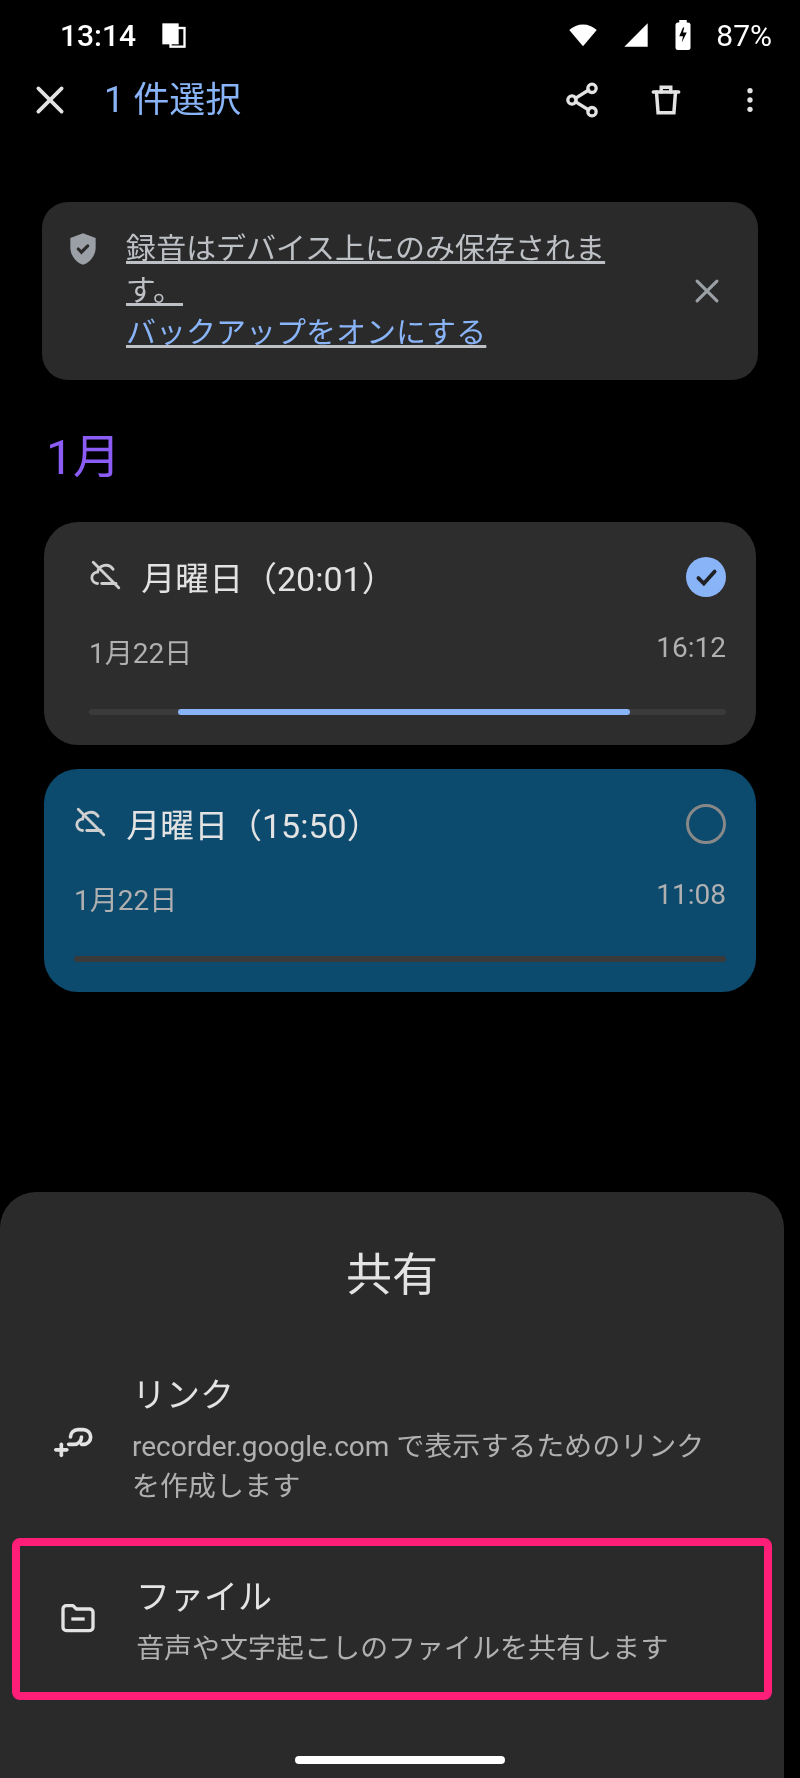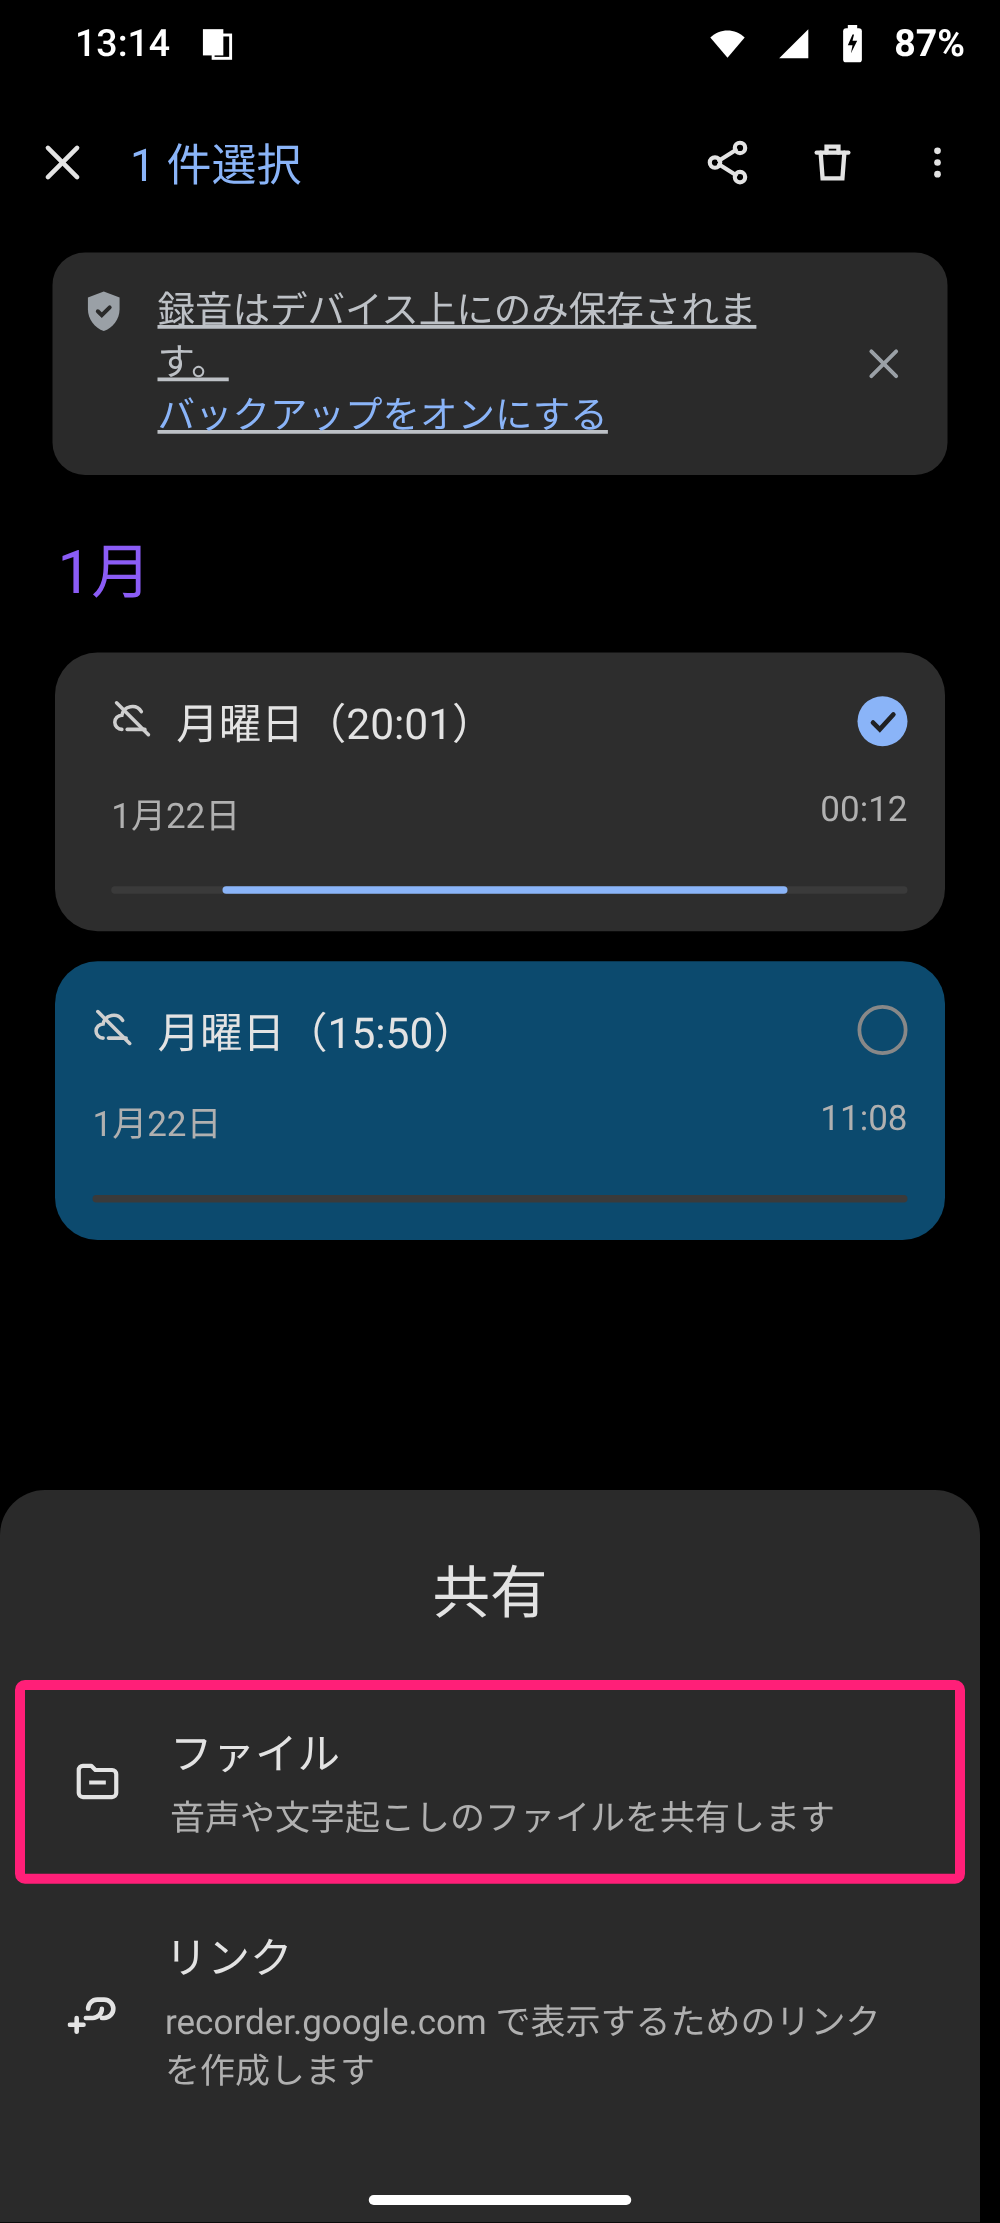--- a/index.html
+++ b/index.html
@@ -24,28 +24,27 @@
     padding: 0 28px 0 60px;
     font-size: 30px;
     font-weight: 500;
     color: #fff;
   }
   .status-left, .status-right {
     display: flex;
     align-items: center;
     gap: 24px;
   }
-  .status-right .battery-text { font-size: 30px; font-weight: 700; }
+  .status-right .battery-text { font-size: 30px; font-weight: 400; }
   .status-icon svg { display: block; }
 
   
   .top-bar {
     height: 120px;
     display: flex;
-    align-items: center;
     padding: 0 20px;
     gap: 24px;
   }
   .icon-btn {
     width: 60px;
     height: 60px;
     display: flex;
     align-items: center;
     justify-content: center;
     border-radius: 50%;
@@ -294,21 +293,21 @@
     </span>
     <span class="rec-title">月曜日（20:01）</span>
     <span class="check-circle selected">
       <svg width="26" height="26" viewBox="0 0 24 24" fill="none" stroke="#202124" stroke-width="3.5" stroke-linecap="round">
         <polyline points="5 13 10 18 20 7"></polyline>
       </svg>
     </span>
   </div>
   <div class="card-row2">
     <span>1月22日</span>
-    <span>00:12</span>
+    <span>16:12</span>
   </div>
   <div class="progress">
     <div class="progress-fill" style="left:14%;width:71%"></div>
   </div>
 </div>
 
 <div class="card">
   <div class="card-row1">
     <span class="cloud-off-icon">
       <svg width="34" height="34" viewBox="0 0 24 24" fill="none" stroke="#cfcfcf" stroke-width="2" stroke-linecap="round">
@@ -323,42 +322,42 @@
   <div class="card-row2">
     <span>1月22日</span>
     <span>11:08</span>
   </div>
   <div class="progress"></div>
 </div>
 
 <div class="sheet">
   <div class="sheet-title">共有</div>
 
-  <div class="sheet-item highlight">
-    <div class="sheet-item-icon">
-      <svg width="40" height="40" viewBox="0 0 24 24" fill="none" stroke="#e3e3e3" stroke-width="2" stroke-linejoin="round">
-        <path d="M3 6a2 2 0 012-2h4l2 2h8a2 2 0 012 2v9a2 2 0 01-2 2H5a2 2 0 01-2-2V6z"></path>
-        <line x1="8" y1="12" x2="16" y2="12"></line>
-      </svg>
-    </div>
-    <div class="sheet-item-text">
-      <div class="sheet-item-title">ファイル</div>
-      <div class="sheet-item-sub">音声や文字起こしのファイルを共有します</div>
-    </div>
-  </div>
-
   <div class="sheet-item">
     <div class="sheet-item-icon">
       <svg width="44" height="44" viewBox="0 0 24 24" fill="none" stroke="#e3e3e3" stroke-width="2" stroke-linecap="round">
         <path d="M9 12a4 4 0 014-4h3a4 4 0 010 8h-1"></path>
         <path d="M15 12a4 4 0 01-4 4H8"></path>
         <path d="M4 16v6"></path>
           <path d="M1 19h6"></path>
       </svg>
     </div>
     <div class="sheet-item-text">
       <div class="sheet-item-title">リンク</div>
       <div class="sheet-item-sub">recorder.google.com で表示するためのリンクを作成します</div>
     </div>
   </div>
+
+  <div class="sheet-item highlight">
+    <div class="sheet-item-icon">
+      <svg width="40" height="40" viewBox="0 0 24 24" fill="none" stroke="#e3e3e3" stroke-width="2" stroke-linejoin="round">
+        <path d="M3 6a2 2 0 012-2h4l2 2h8a2 2 0 012 2v9a2 2 0 01-2 2H5a2 2 0 01-2-2V6z"></path>
+        <line x1="8" y1="12" x2="16" y2="12"></line>
+      </svg>
+    </div>
+    <div class="sheet-item-text">
+      <div class="sheet-item-title">ファイル</div>
+      <div class="sheet-item-sub">音声や文字起こしのファイルを共有します</div>
+    </div>
+  </div>
 </div>
 
 <div class="nav-handle"></div>
 
 </body></html>

